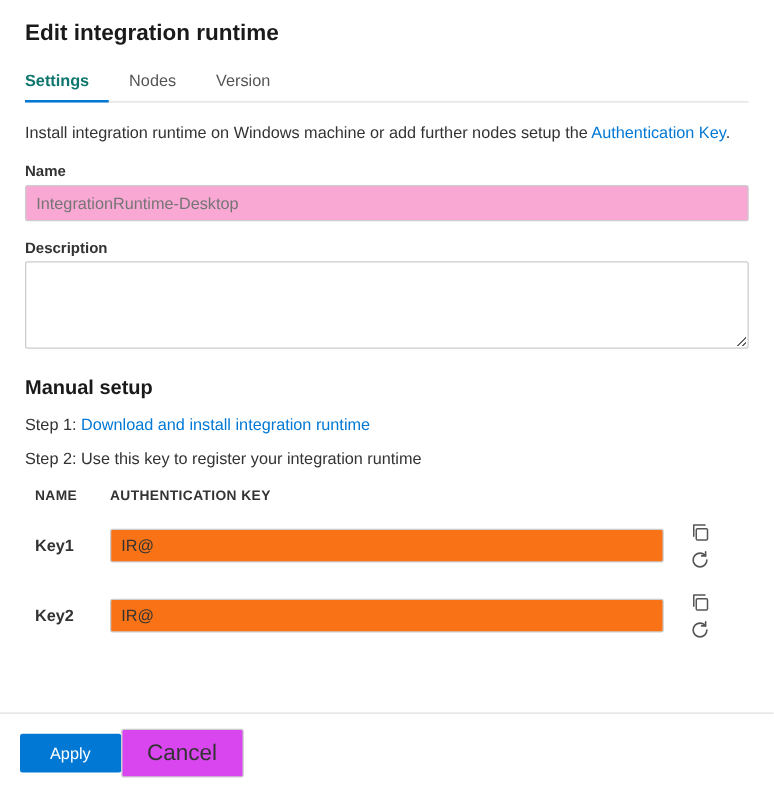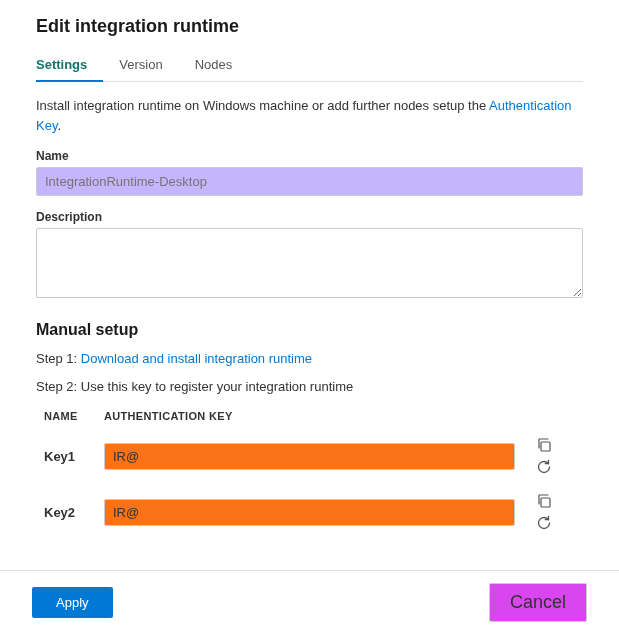--- a/index.html
+++ b/index.html
@@ -9,21 +9,21 @@
       color: #333;
       background: #fff;
       width: 619px;
       height: 634px;
       overflow: hidden;
       display: flex;
       flex-direction: column;
     }
     .main-content {
       flex: 1;
-      padding: 16px 36px;
+      padding: 16px 20px;
       overflow-y: auto;
     }
     .page-title {
       font-size: 18px;
       font-weight: 600;
       color: #1a1a1a;
       margin-bottom: 12px;
     }
     .tabs {
       display: flex;
@@ -60,21 +60,21 @@
       font-weight: 600;
       color: #333;
       margin-bottom: 4px;
     }
     .field-input {
       width: 100%;
       padding: 6px 8px;
       border: 1px solid #ccc;
       border-radius: 2px;
       font-size: 13px;
-      background: #c4b5fd;
+      background: #f9a8d4;
       color: #666;
       outline: none;
     }
     .textarea-input {
       width: 100%;
       padding: 6px 8px;
       border: 1px solid #ccc;
       border-radius: 2px;
       font-size: 13px;
       background: #fff;
@@ -143,23 +143,22 @@
       padding: 3px 5px;
       color: #555;
       font-size: 16px;
       border-radius: 2px;
       display: flex;
       align-items: center;
       justify-content: center;
     }
     .footer {
       border-top: 1px solid #e0e0e0;
-      padding: 12px 32px;
-      display: flex;
-      justify-content: space-between;
+      padding: 12px 16px;
+      display: flex;
       align-items: center;
       background: #fff;
     }
     .btn-apply {
       background: #0078d4;
       color: #fff;
       border: none;
       padding: 8px 24px;
       font-size: 13px;
       cursor: pointer;
@@ -179,22 +178,22 @@
   </style>
 </head>
 <body>
 
 <div class="main-content">
 
   <h1 class="page-title">Edit integration runtime</h1>
 
   <div class="tabs">
     <span class="tab active">Settings</span>
+    <span class="tab">Nodes</span>
     <span class="tab">Version</span>
-    <span class="tab">Nodes</span>
   </div>
 
   <p class="info-text">
     <span>Install integration runtime on Windows machine or add further nodes setup the </span><a href="#">Authentication Key</a><span>.</span>
   </p>
 
   <div class="field-group">
     <div class="field-label">Name</div>
     <input type="text" class="field-input" readonly="" placeholder="IntegrationRuntime-Desktop" style="">
   </div>

